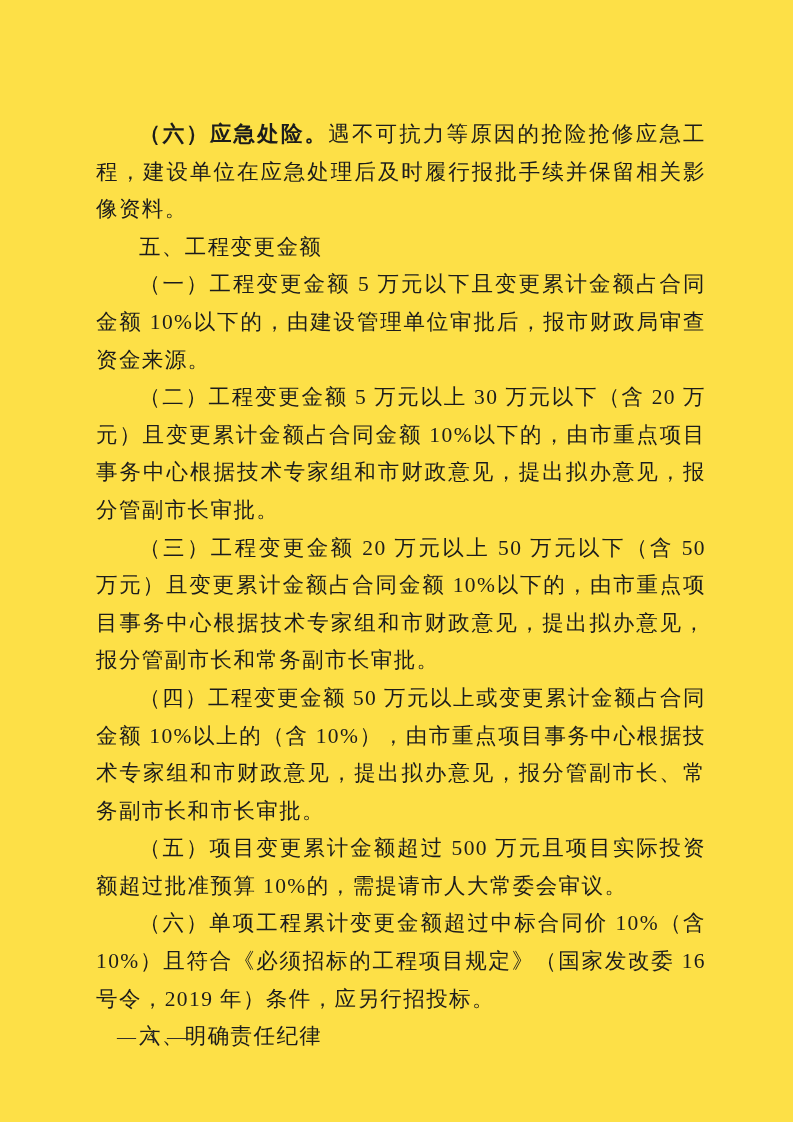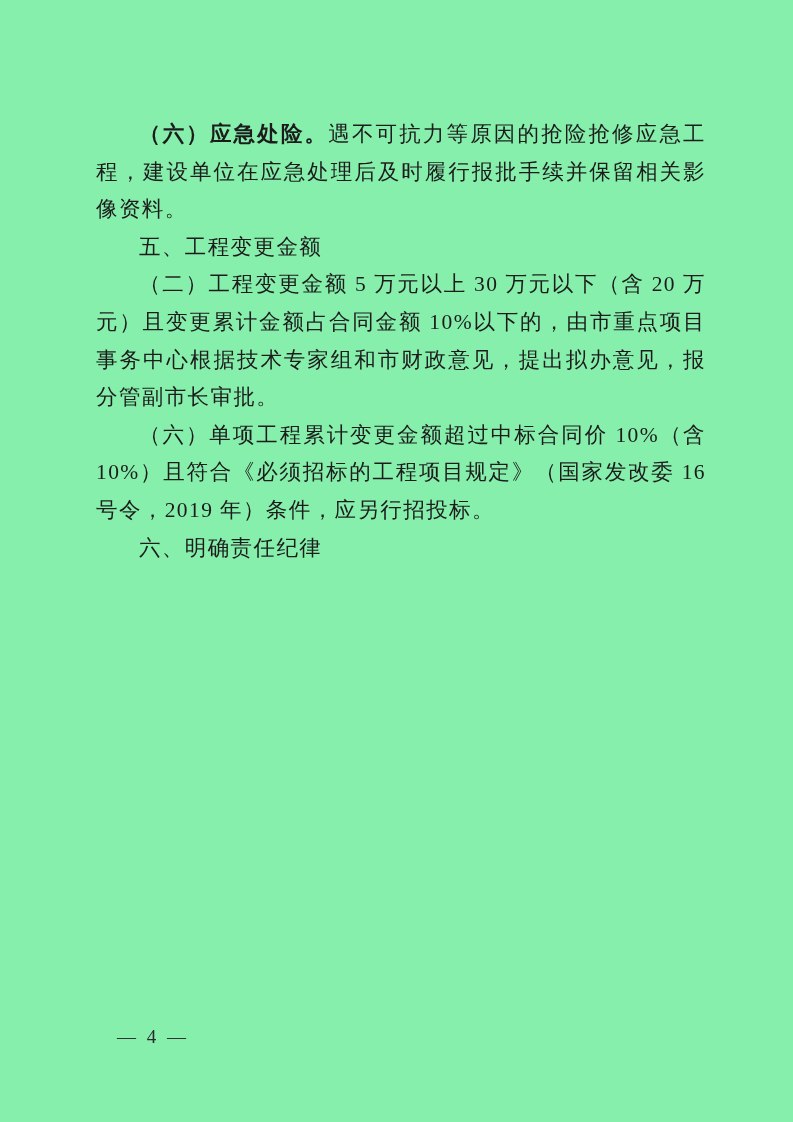--- a/index.html
+++ b/index.html
@@ -4,21 +4,21 @@
 <style>
   html, body {
     margin: 0;
     padding: 0;
     background: #ffffff;
   }
   .page {
     position: relative;
     width: 793px;
     height: 1122px;
-    background: #86efac;
+    background: #fde047;
     overflow: hidden;
     font-family: "Liberation Serif", "DejaVu Serif", serif;
     color: #1c1c1c;
   }
   .doc-body {
     position: absolute;
     left: 96px;
     top: 116px;
     width: 610px;
     font-size: 21.5px;
@@ -47,25 +47,29 @@
 </head>
 <body>
 
 <div class="page">
   <div class="doc-body">
 
     <p class="para"><span class="lead-bold">（六）应急处险。</span><span>遇不可抗力等原因的抢险抢修应急工程，建设单位在应急处理后及时履行报批手续并保留相关影像资料。</span></p>
 
     <p class="para">五、工程变更金额</p>
 
+    <p class="para">（一）工程变更金额 5 万元以下且变更累计金额占合同金额 10%以下的，由建设管理单位审批后，报市财政局审查资金来源。</p>
 
     <p class="para">（二）工程变更金额 5 万元以上 30 万元以下（含 20 万元）且变更累计金额占合同金额 10%以下的，由市重点项目事务中心根据技术专家组和市财政意见，提出拟办意见，报分管副市长审批。</p>
 
+    <p class="para">（三）工程变更金额 20 万元以上 50 万元以下（含 50 万元）且变更累计金额占合同金额 10%以下的，由市重点项目事务中心根据技术专家组和市财政意见，提出拟办意见，报分管副市长和常务副市长审批。</p>
 
+    <p class="para">（四）工程变更金额 50 万元以上或变更累计金额占合同金额 10%以上的（含 10%），由市重点项目事务中心根据技术专家组和市财政意见，提出拟办意见，报分管副市长、常务副市长和市长审批。</p>
 
+    <p class="para">（五）项目变更累计金额超过 500 万元且项目实际投资额超过批准预算 10%的，需提请市人大常委会审议。</p>
 
     <p class="para">（六）单项工程累计变更金额超过中标合同价 10%（含 10%）且符合《必须招标的工程项目规定》（国家发改委 16 号令，2019 年）条件，应另行招投标。</p>
 
     <p class="para">六、明确责任纪律</p>
 
   </div>
 
   <div class="page-number">— 4 —</div>
 </div>
 

